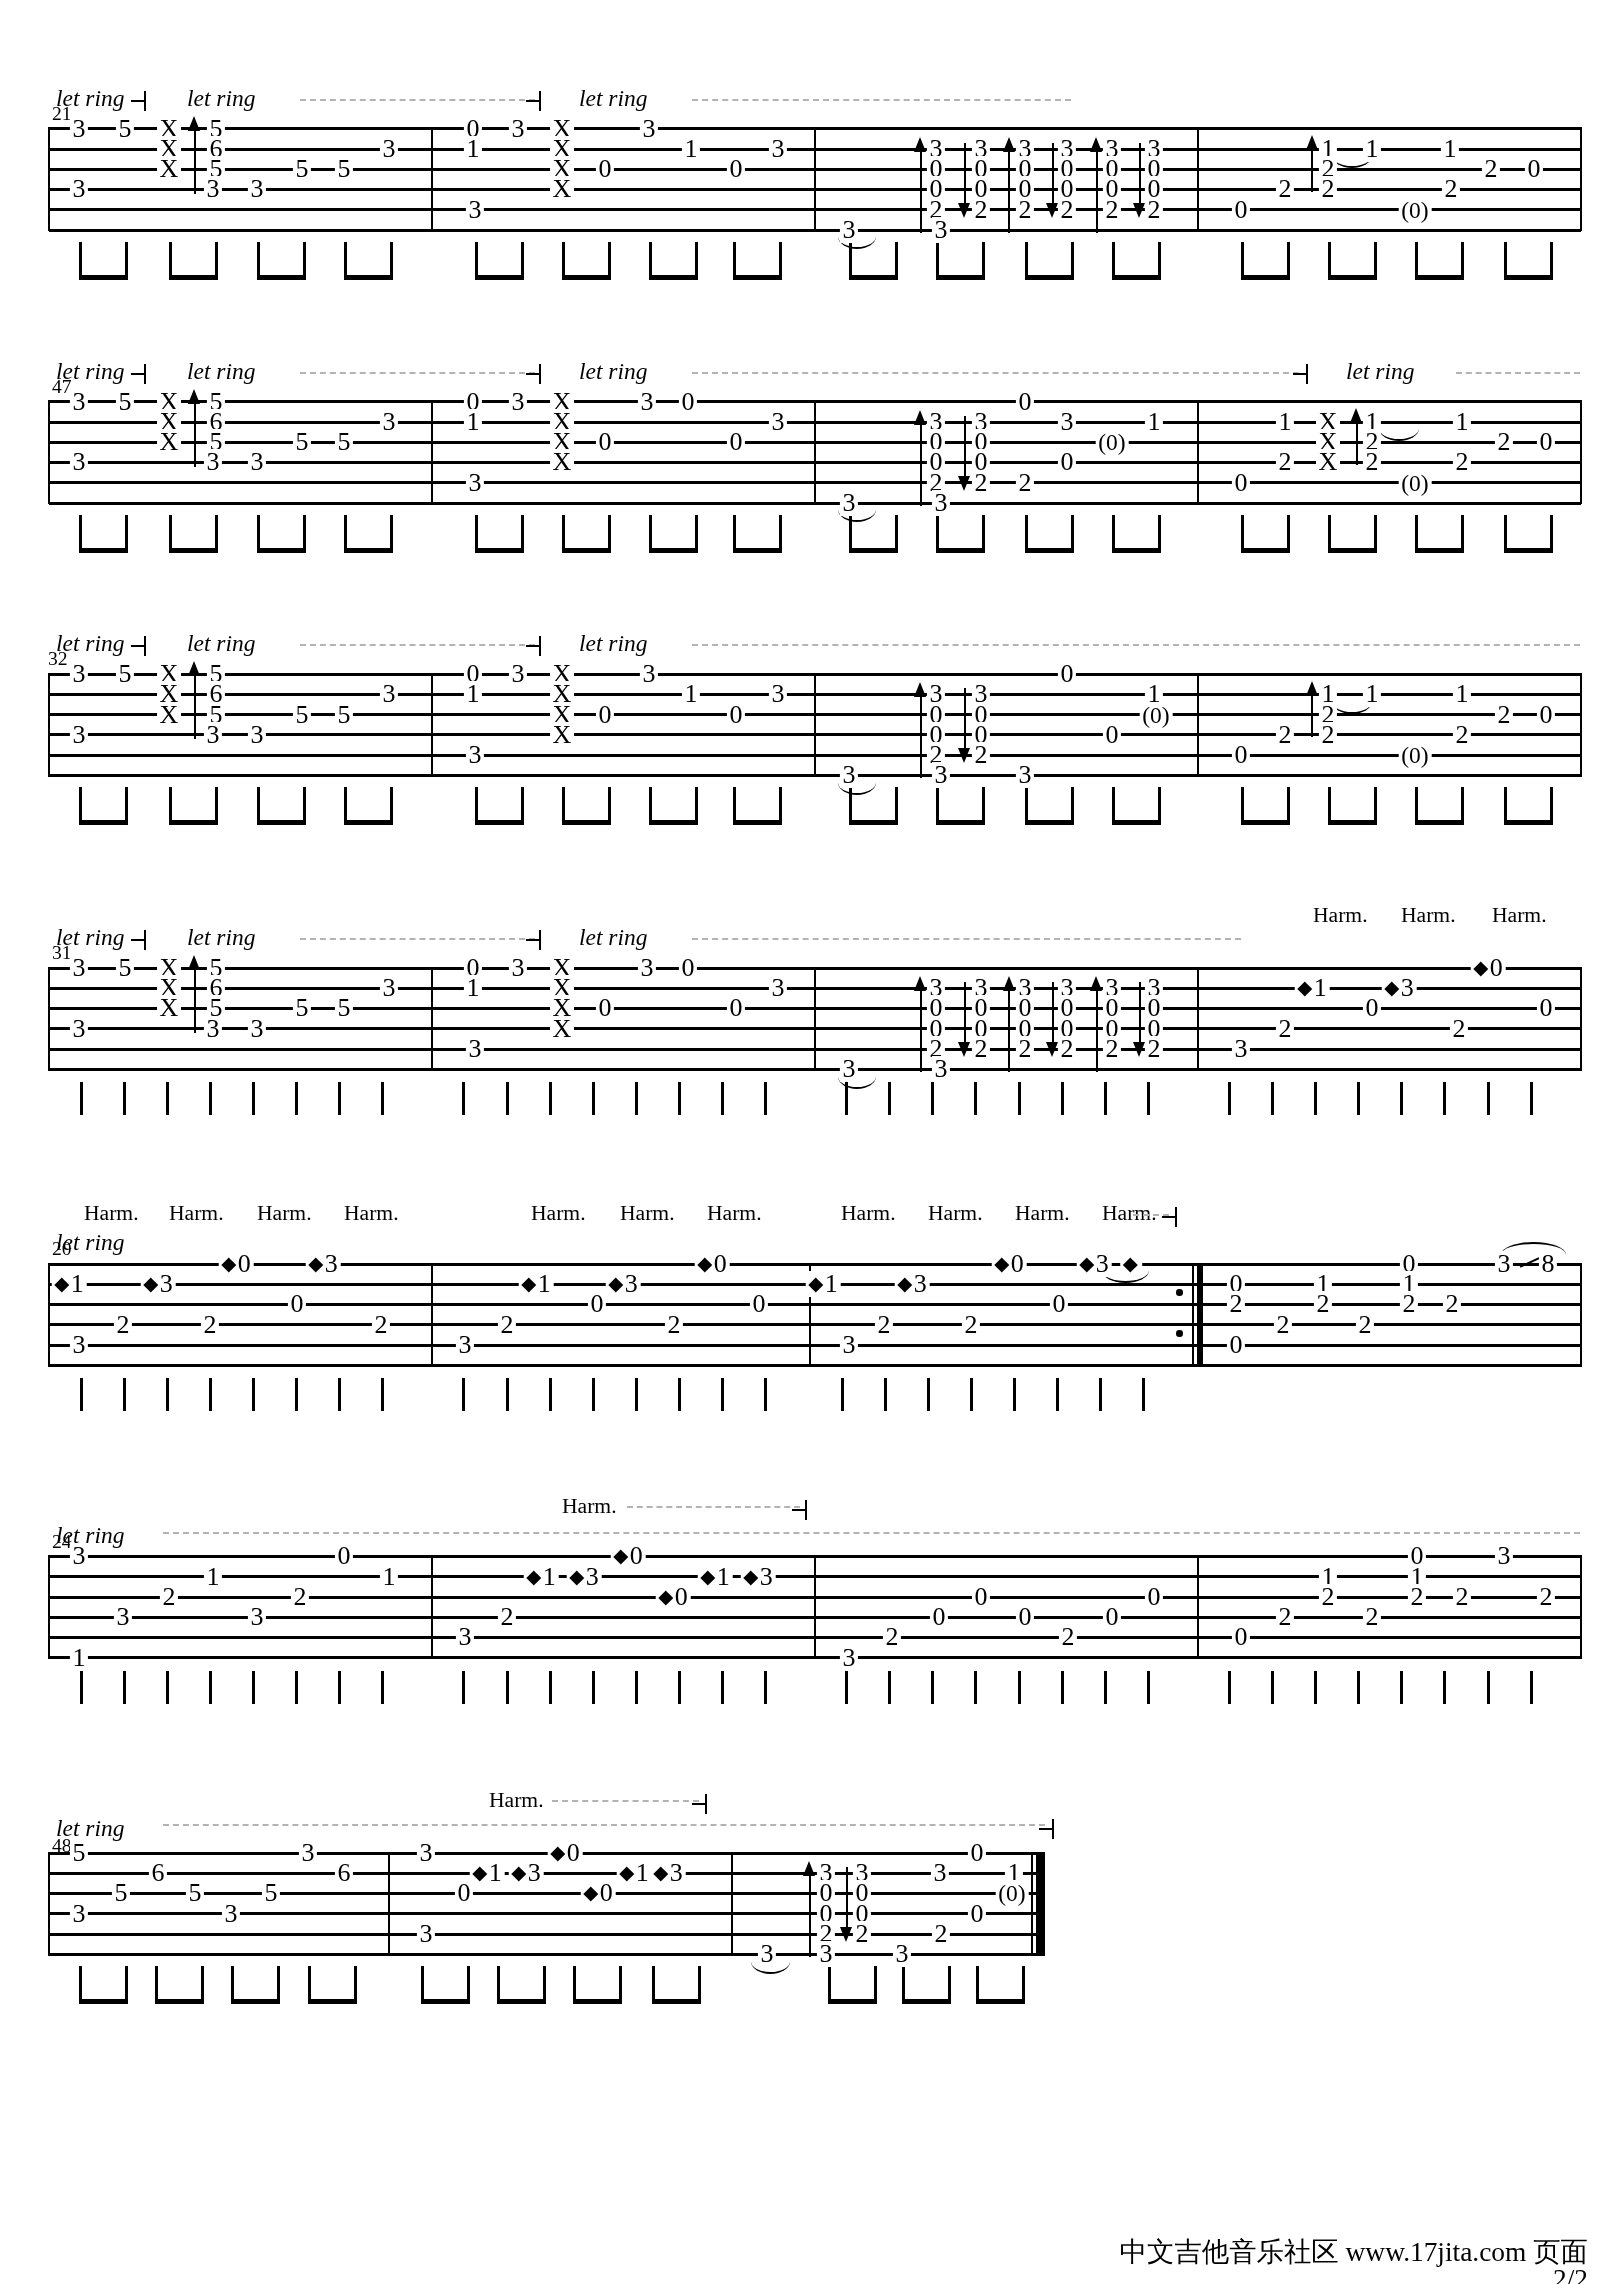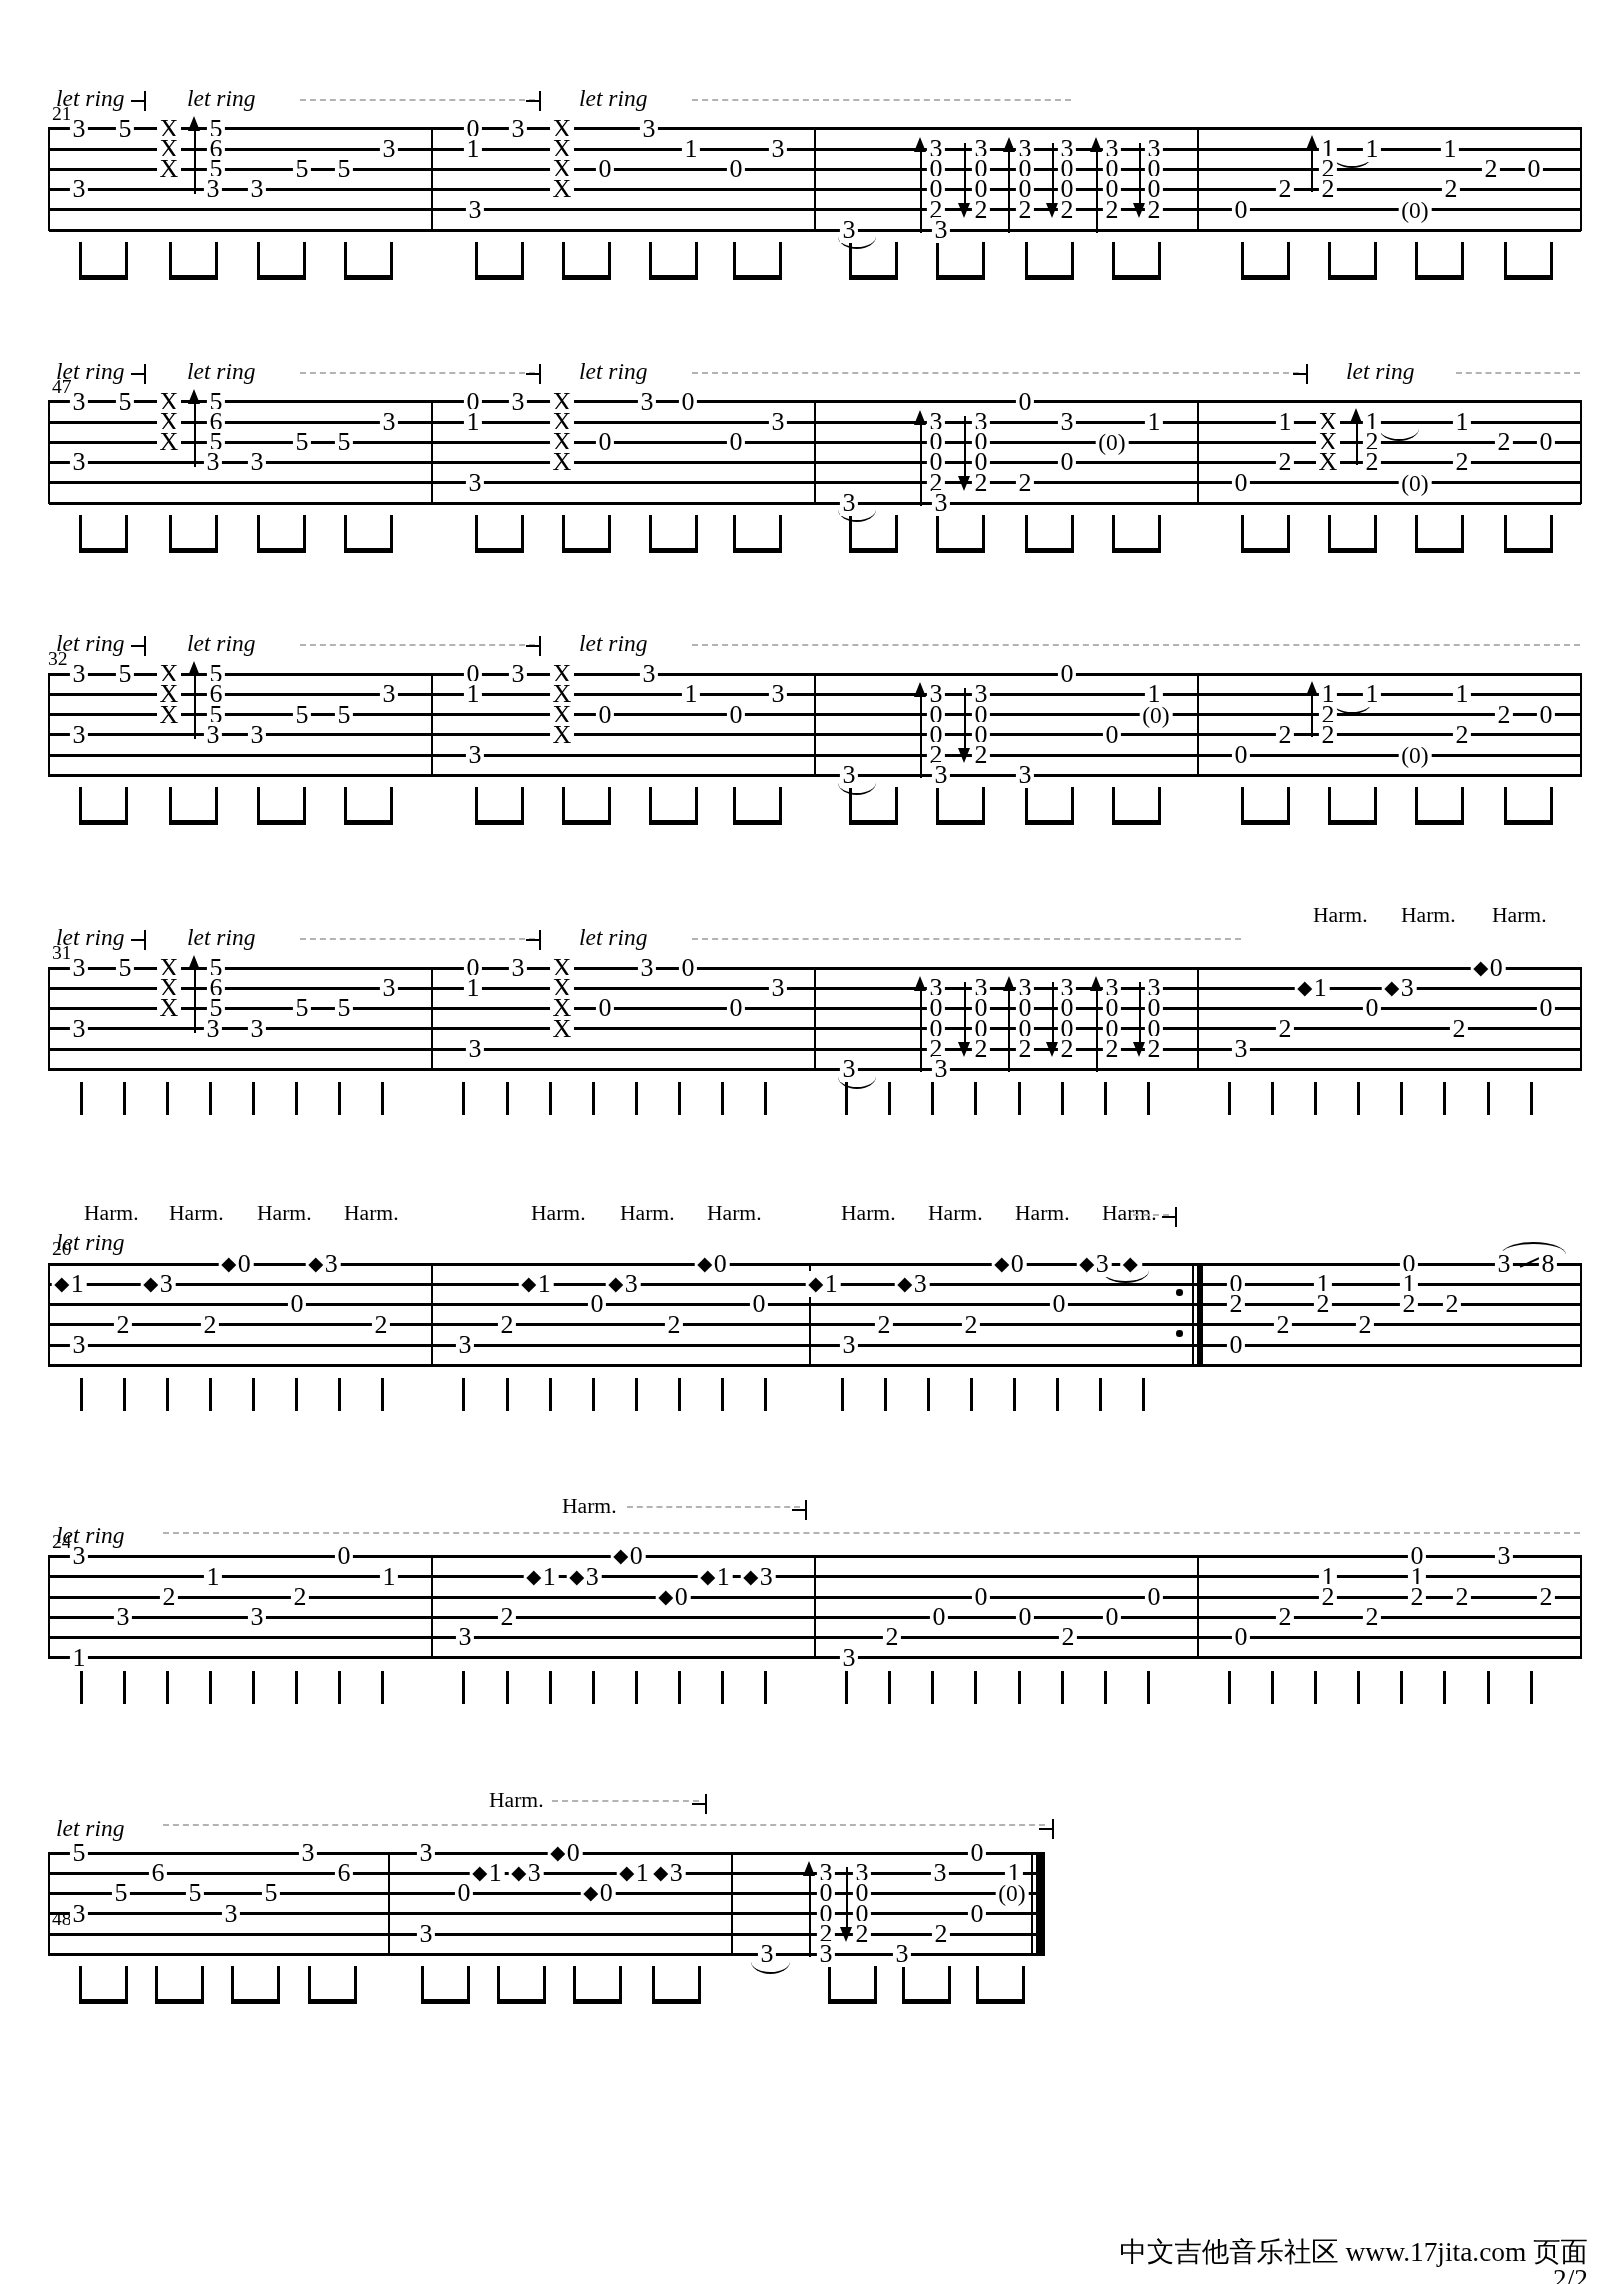--- a/index.html
+++ b/index.html
@@ -661,21 +661,21 @@
     <div class="note" style="left: 1417px; top: 1577px;">1</div>
     <div class="note" style="left: 1417px; top: 1597px;">2</div>
     <div class="note" style="left: 1462px; top: 1597px;">2</div>
     <div class="note" style="left: 1504px; top: 1556px;">3</div>
     <div class="note" style="left: 1546px; top: 1597px;">2</div>
     <div class="harm" style="left: 562px; top: 1496px;">Harm.</div>
     <div class="dashln" style="left: 627px; width: 173px; top: 1506px;"></div>
     <div class="tick" style="left: 805px; top: 1500px;"></div>
     <div class="lr" style="left: 56px; top: 1524px;">let ring</div>
     <div class="dashln" style="left: 163px; width: 1417px; top: 1532px;"></div>
-    <div class="mnum" style="left: 52px; top: 1909px;">48</div>
+    <div class="mnum" style="left: 52px; top: 1836px;">48</div>
     <div class="staffline" style="left: 49px; width: 993px; top: 1852px;"></div>
     <div class="staffline" style="left: 49px; width: 993px; top: 1872px;"></div>
     <div class="staffline" style="left: 49px; width: 993px; top: 1892px;"></div>
     <div class="staffline" style="left: 49px; width: 993px; top: 1912px;"></div>
     <div class="staffline" style="left: 49px; width: 993px; top: 1933px;"></div>
     <div class="staffline" style="left: 49px; width: 993px; top: 1953px;"></div>
     <div class="barline" style="left: 48px; top: 1852px; height: 104px;"></div>
     <div class="barline" style="left: 388px; top: 1852px; height: 104px;"></div>
     <div class="barline" style="left: 731px; top: 1852px; height: 104px;"></div>
     <div class="barline" style="left: 1031px; top: 1852px; height: 104px;"></div>

